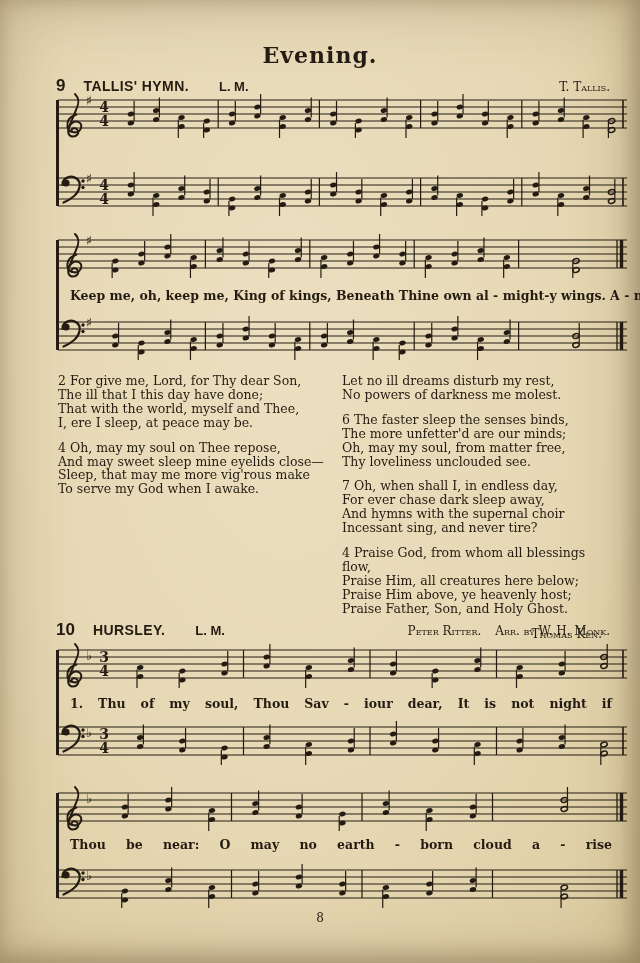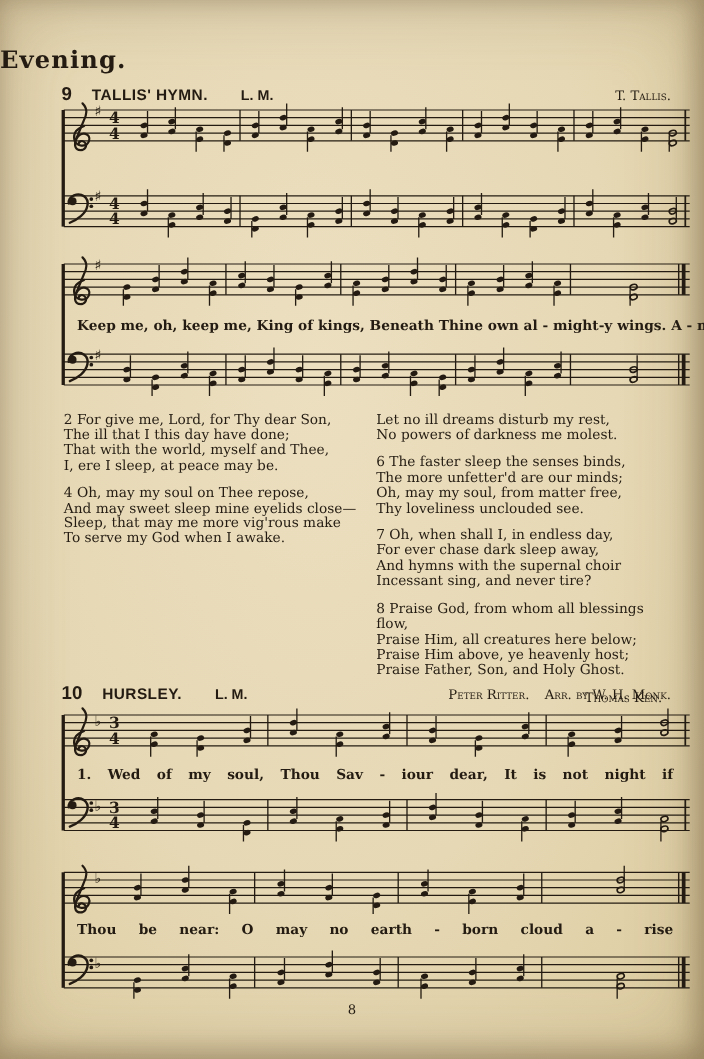--- a/index.html
+++ b/index.html
@@ -8,21 +8,21 @@
     width:640px;height:963px;
     background:
       radial-gradient(ellipse at 45% 35%, #ecdfc0 0%, #e6d8b4 55%, #dccb9f 100%);
     box-shadow: inset 0 0 70px rgba(92,72,40,.28), inset -10px 0 22px rgba(82,62,32,.22), inset 0 -10px 20px rgba(82,62,32,.18);
     overflow:hidden;
     color:#241c12;
     font-family:"DejaVu Serif","Liberation Serif",serif;
   }
   .title{
     position:absolute;top:42px;left:0;right:0;
-    text-align:left;
+    text-align:center;
     font-size:22px;font-weight:bold;letter-spacing:1px;
   }
   .hymn-header{
     position:absolute;left:56px;right:30px;
     display:flex;align-items:baseline;
     font-family:"Liberation Sans",sans-serif;
   }
   .hymn-number{font-size:17px;font-weight:bold;margin-right:18px;}
   .hymn-name{font-size:14px;font-weight:bold;letter-spacing:.4px;margin-right:14px;}
   .hymn-meter{font-size:13px;font-weight:bold;margin-left:16px;}
@@ -387,21 +387,21 @@
       <p class="verse">Let no ill dreams disturb my rest,
 No powers of darkness me molest.</p>
       <p class="verse">6 The faster sleep the senses binds,
 The more unfetter'd are our minds;
 Oh, may my soul, from matter free,
 Thy loveliness unclouded see.</p>
       <p class="verse">7 Oh, when shall I, in endless day,
 For ever chase dark sleep away,
 And hymns with the supernal choir
 Incessant sing, and never tire?</p>
-      <p class="verse">8 Praise God, from whom all blessings flow,
+      <p class="verse">4 Praise God, from whom all blessings flow,
 Praise Him, all creatures here below;
 Praise Him above, ye heavenly host;
 Praise Father, Son, and Holy Ghost.</p>
       <div class="author">Thomas Ken.</div>
     </div>
   </div>
 
   <div class="hymn-header" style="top:620px;">
     <span class="hymn-number">10</span>
     <span class="hymn-name">HURSLEY.</span>
@@ -458,21 +458,21 @@
       <ellipse cx="464.69166666666666" cy="36.5" rx="3.3" ry="2.4" transform="rotate(-18 464.69166666666666 36.5)" fill="#241c12"></ellipse>
       <line x1="461.4916666666667" y1="29.5" x2="461.4916666666667" y2="49.5" stroke="#241c12" stroke-width="1.2"></line>
       <ellipse cx="506.85833333333335" cy="24" rx="3.3" ry="2.4" transform="rotate(-18 506.85833333333335 24)" fill="#241c12"></ellipse>
       <ellipse cx="506.85833333333335" cy="33" rx="3.3" ry="2.4" transform="rotate(-18 506.85833333333335 33)" fill="#241c12"></ellipse>
       <line x1="510.05833333333334" y1="11" x2="510.05833333333334" y2="31" stroke="#241c12" stroke-width="1.2"></line>
       <ellipse cx="549.025" cy="17" rx="3.3" ry="2.4" transform="rotate(-18 549.025 17)" fill="none" stroke="#241c12" stroke-width="1.5"></ellipse>
       <ellipse cx="549.025" cy="26" rx="3.3" ry="2.4" transform="rotate(-18 549.025 26)" fill="none" stroke="#241c12" stroke-width="1.5"></ellipse>
       <line x1="552.225" y1="4" x2="552.225" y2="24" stroke="#241c12" stroke-width="1.2"></line>
       <line x1="568" y1="10" x2="568" y2="38" stroke="#241c12" stroke-width="1.6"></line>
     </svg>
-  <div class="lyric" style="top:696px;">1. Wed of my soul, Thou Sav - iour dear, It is not night if</div>
+  <div class="lyric" style="top:696px;">1. Thu of my soul, Thou Sav - iour dear, It is not night if</div>
   <svg class="staff" style="top:717px;" width="575" height="48" viewBox="0 0 575 48">
       <line x1="3" y1="10" x2="572" y2="10" stroke="#241c12" stroke-width="1.1"></line>
       <line x1="3" y1="17" x2="572" y2="17" stroke="#241c12" stroke-width="1.1"></line>
       <line x1="3" y1="24" x2="572" y2="24" stroke="#241c12" stroke-width="1.1"></line>
       <line x1="3" y1="31" x2="572" y2="31" stroke="#241c12" stroke-width="1.1"></line>
       <line x1="3" y1="38" x2="572" y2="38" stroke="#241c12" stroke-width="1.1"></line>
       <circle cx="11" cy="15" r="3.6" fill="#241c12"></circle>
       <path d="M7.5,17 C7,10 16,6.5 21.5,10.5 C27,14.5 25,23 18.5,28.5 C15,31.5 11,33.5 8.5,34.5" fill="none" stroke="#241c12" stroke-width="2.2" stroke-linecap="round"></path>
       <circle cx="28" cy="13" r="1.7" fill="#241c12"></circle>
       <circle cx="28" cy="19.5" r="1.7" fill="#241c12"></circle>

